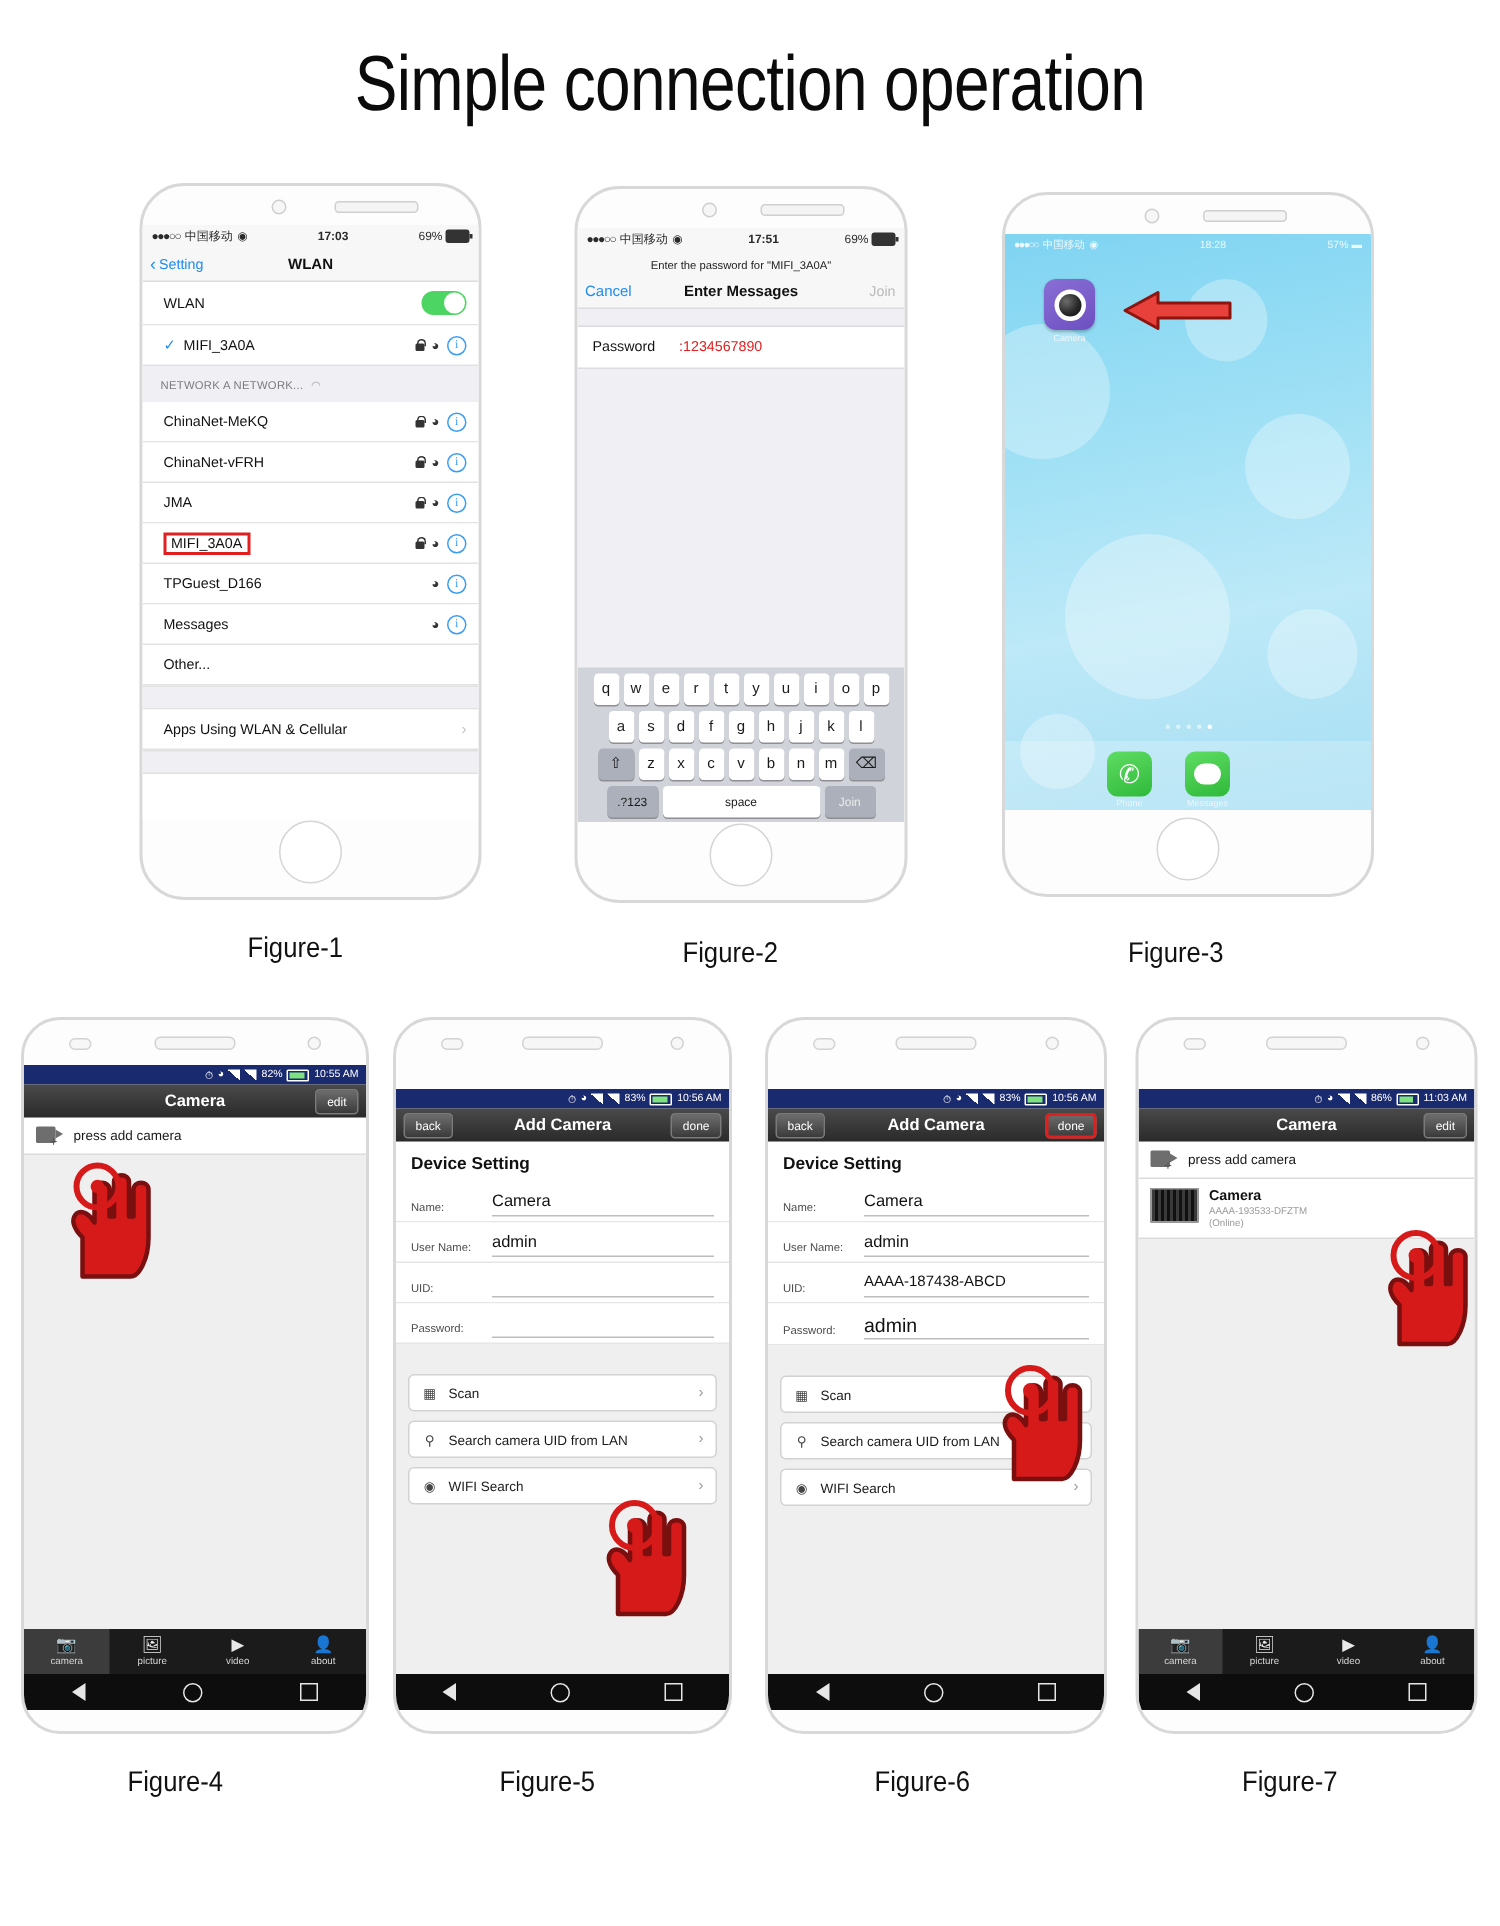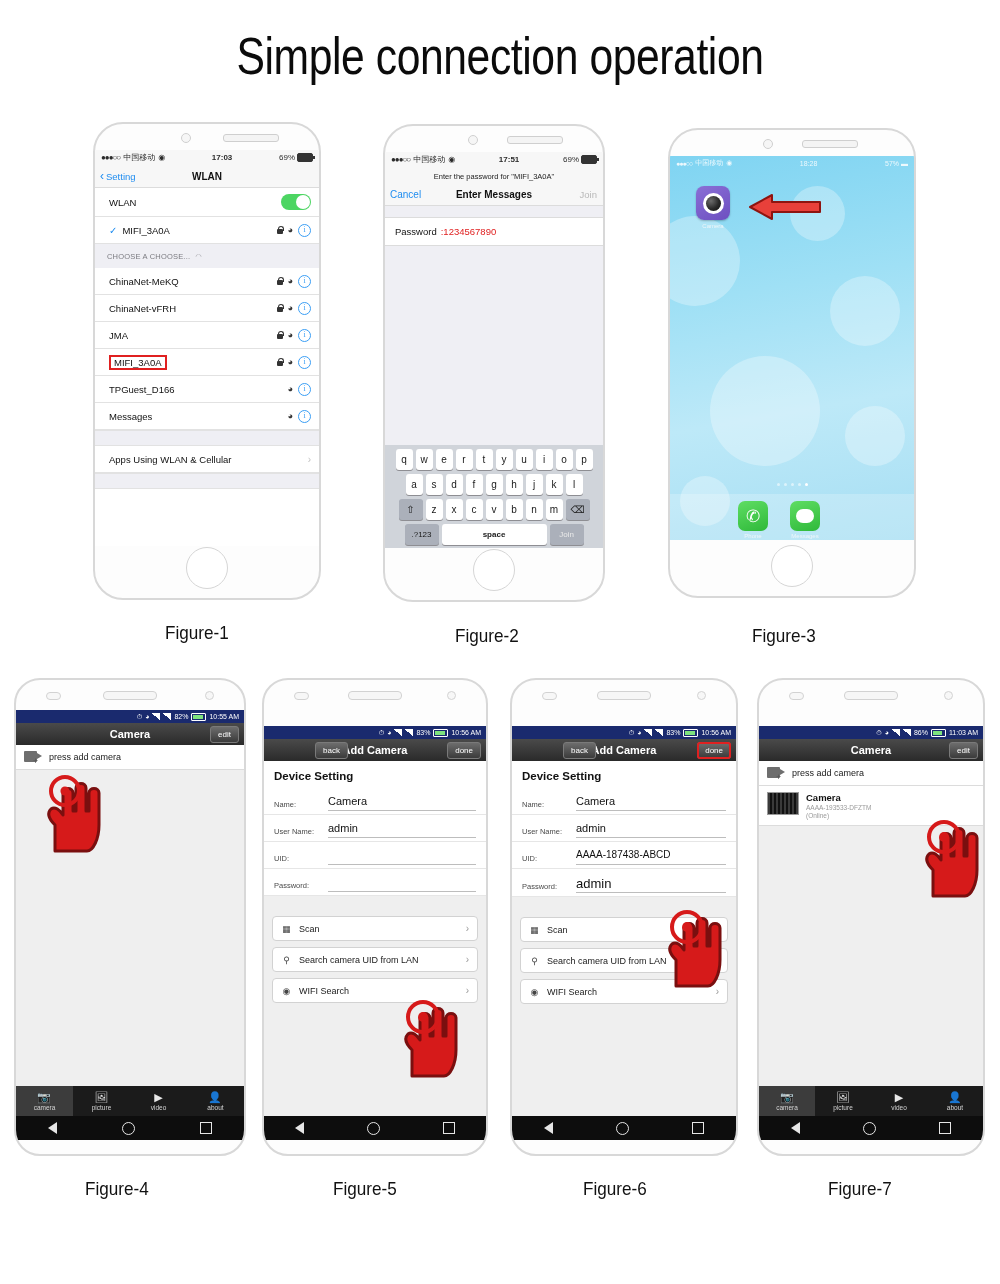--- a/index.html
+++ b/index.html
@@ -69,21 +69,21 @@
   .check{color:#1e8cf0;font-size:10px;margin-right:5px;}
   .hl-box{outline:2px solid #e02020;outline-offset:-2px;}
   .arrow-r{font-size:10px;color:#c3c3c3;}
 
   
   .kb{position:absolute;left:0;right:0;bottom:0;background:#d0d4da;padding:4px 2px 3px;}
   .kb-row{display:flex;justify-content:center;gap:3px;margin-bottom:4px;}
   .key{background:#fff;border-radius:3px;box-shadow:0 1px 0 #8e8e93;
     font-size:10px;color:#1a1a1a;text-align:center;line-height:21px;width:17px;height:21px;}
   .key.wide{width:24px;background:#abb0ba;}
-  .key.space{flex:1;max-width:105px;font-size:8px;font-weight:bold;}
+  .key.space{flex:1;max-width:105px;font-size:8px;}
   .key.num{width:34px;background:#abb0ba;font-size:8px;}
   .key.join{width:34px;background:#abb0ba;font-size:8px;color:#eaeaea;}
 
   
   .home-screen{position:absolute;inset:0;
     background:linear-gradient(170deg,#7fd4f2 0%,#9fe0f5 35%,#bde9f8 65%,#a6def3 100%);}
   .blob{position:absolute;border-radius:50%;background:rgba(255,255,255,.30);}
   .ios3-status{height:14px;display:flex;align-items:center;padding:0 6px;
     font-size:7px;color:#ffffff;opacity:.85;}
   .app-icon{position:absolute;width:34px;height:34px;border-radius:8px;
@@ -115,21 +115,21 @@
     gap:3px;padding-right:5px;color:#fff;font-size:7px;}
   .sig{display:inline-block;width:8px;height:7px;
     background:linear-gradient(to top right,transparent 47%,#fff 47%);}
   .batt2{width:13px;height:6px;border:1px solid #fff;border-radius:1px;position:relative;}
   .batt2 i{position:absolute;left:1px;top:1px;bottom:1px;width:70%;background:#7ee37e;display:block;}
   .and-bar{height:22px;background:linear-gradient(#4a4a4a,#2a2a2a);display:flex;align-items:center;
     justify-content:center;position:relative;color:#fff;}
   .and-bar .t{font-size:11px;font-weight:bold;}
   .and-btn{position:absolute;top:3px;height:15px;border-radius:3px;
     background:linear-gradient(#6d6d6d,#3b3b3b);border:1px solid #7a7a7a;
-    color:#fff;font-size:8px;line-height:15px;padding:0 7px;margin-left:46px;}
+    color:#fff;font-size:8px;line-height:15px;padding:0 7px;}
   .and-btn.l{left:5px;}
   .and-btn.r{right:5px;}
   .and-body{position:absolute;left:0;right:0;background:#efefef;overflow:hidden;}
   .list-row{background:#fff;border-bottom:1px solid #dcdcdc;display:flex;align-items:center;
     padding:6px 8px;gap:7px;font-size:9px;color:#1a1a1a;}
   .cam-glyph{width:18px;height:12px;position:relative;}
   .cam-glyph b{position:absolute;left:0;top:0;width:13px;height:11px;background:#6e6e6e;border-radius:1px;display:block;}
   .cam-glyph s{position:absolute;right:0;top:2px;width:0;height:0;text-decoration:none;
     border-top:3.5px solid transparent;border-bottom:3.5px solid transparent;border-left:5px solid #6e6e6e;display:block;}
   .plus-s{position:absolute;left:9px;bottom:-3px;font-size:9px;color:#555;line-height:1;}
@@ -211,21 +211,21 @@
     <div class="wl-row">
       <span class="check">✓</span>
       <span class="nm">MIFI_3A0A</span>
       <span class="wl-icons">
         <span class="lock"></span>
         <span class="wifi">◕</span>
         <span class="info-i">i</span>
       </span>
     </div>
     <div class="sect-head">
-      <span>CHOOSE A CHOOSE...</span>
+      <span>NETWORK A NETWORK...</span>
       <span style="margin-left:5px;color:#b0b0b5;">◠</span>
     </div>
     <div>
       <div class="wl-row">
         <span class="nm">ChinaNet-MeKQ</span>
         <span class="wl-icons">
             <span class="lock"></span>
         <span class="wifi">◕</span>
         <span class="info-i">i</span>
           </span>
@@ -260,20 +260,23 @@
             <span class="wifi">◕</span>
         <span class="info-i">i</span>
           </span>
       </div>
       <div class="wl-row">
         <span class="nm">Messages</span>
         <span class="wl-icons">
             <span class="wifi">◕</span>
         <span class="info-i">i</span>
           </span>
+      </div>
+      <div class="wl-row">
+        <span class="nm">Other...</span>
       </div>
     </div>
     <div class="gap-band"></div>
     <div class="wl-row">
       <span class="nm">Apps Using WLAN &amp; Cellular</span>
       <span class="arrow-r">›</span>
     </div>
     <div class="gap-band"></div>
   </div>
   <div class="home-btn"></div>
@@ -297,21 +300,21 @@
       </span>
     </div>
     <div style="text-align:center;font-size:7.5px;color:#222;padding:5px 0 3px;background:#f7f7f7;">Enter the password for "MIFI_3A0A"</div>
     <div class="ios-nav" style="height:21px;">
       <span class="left" style="font-size:10px;">Cancel</span>
       <span class="title">Enter Messages</span>
       <span class="right">Join</span>
     </div>
     <div style="height:11px;background:#efeff4;border-bottom:1px solid #dcdcdc;"></div>
     <div style="background:#fff;border-bottom:1px solid #dcdcdc;display:flex;align-items:center;
-                padding:8px 10px;gap:4px;">
+                padding:8px 10px;gap:16px;">
       <span style="font-size:9.5px;color:#111;">Password</span>
       <span style="font-size:9.5px;color:#e02020;">:1234567890</span>
     </div>
     <div style="position:absolute;left:0;right:0;top:110px;bottom:120px;background:#efeff4;"></div>
 
     <div class="kb">
       <div class="kb-row">
         <span class="key">q</span>
         <span class="key">w</span>
         <span class="key">e</span>

